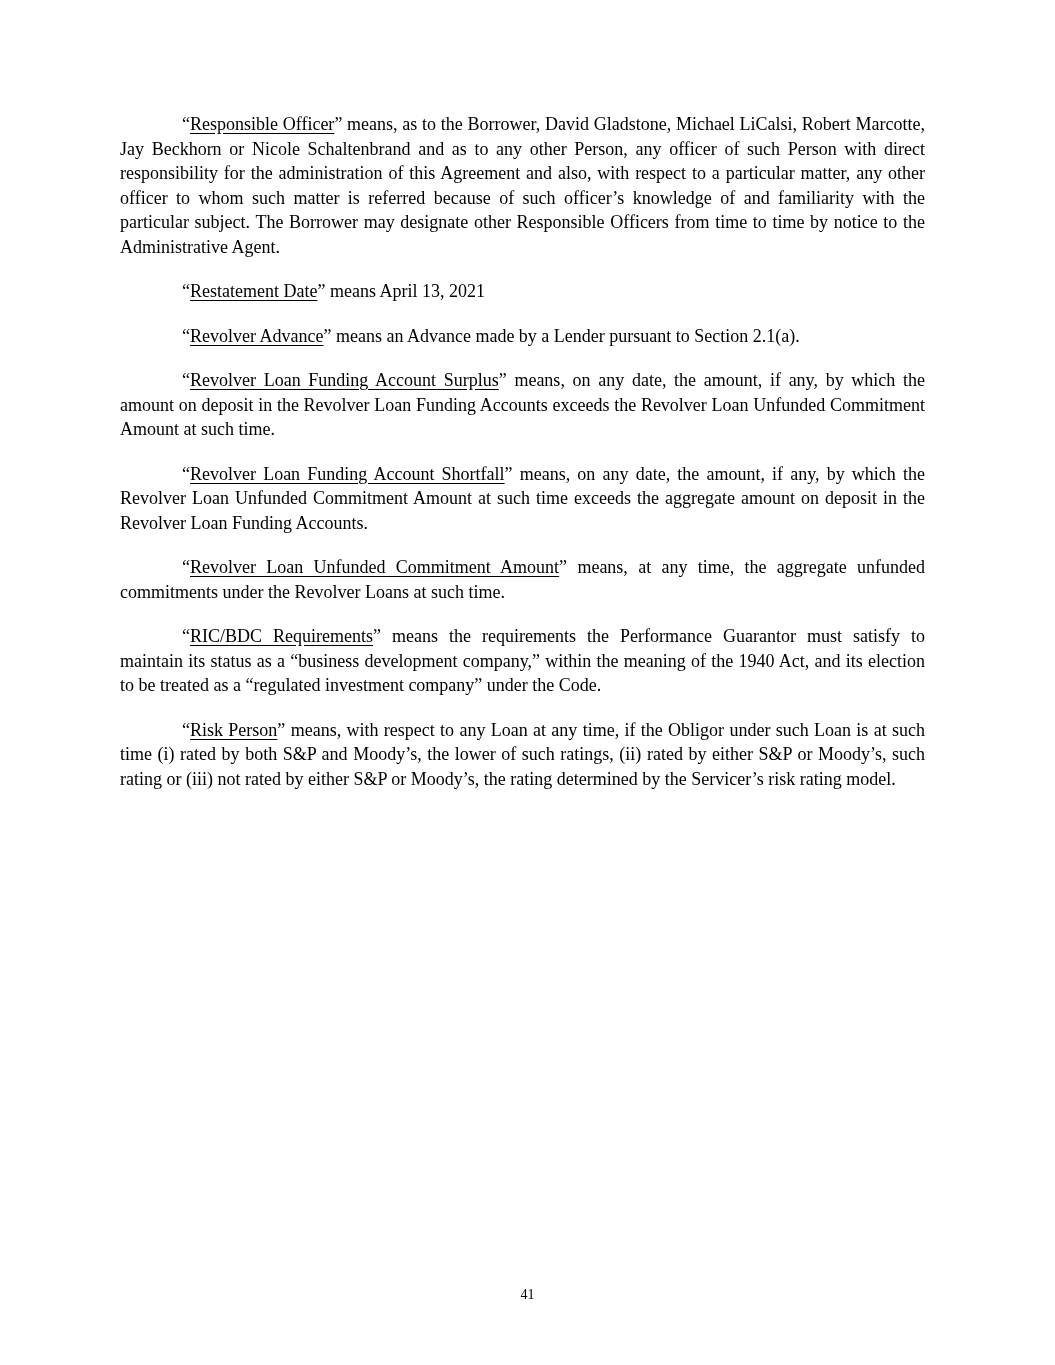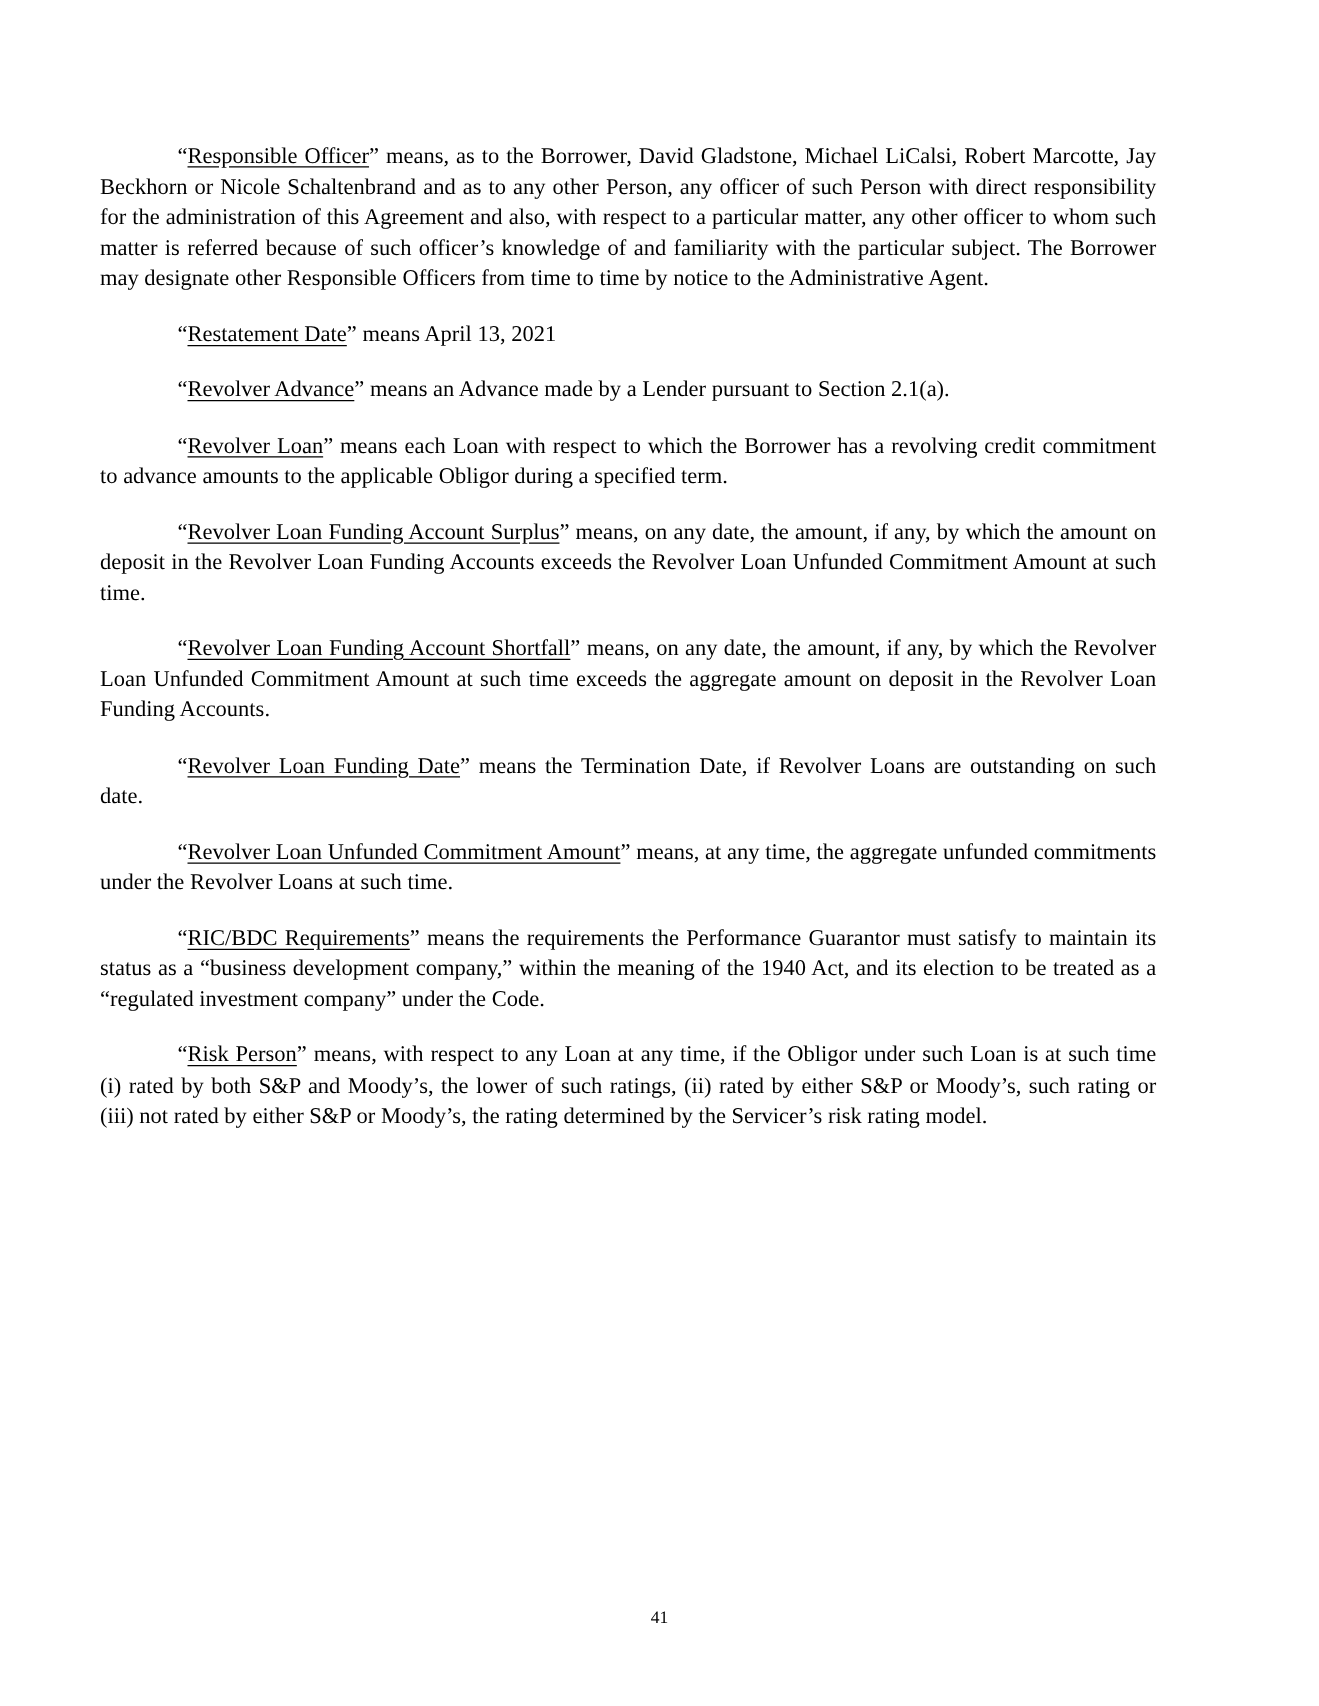--- a/index.html
+++ b/index.html
@@ -11,21 +11,21 @@
     position: relative;
     width: 1055px;
     height: 1365px;
     margin: 0 auto;
     background: #ffffff;
     color: #000000;
     font-family: "Liberation Serif", "DejaVu Serif", serif;
     font-size: 18px;
     line-height: 24.5px;
     box-sizing: border-box;
-    padding: 112px 130px 0 80px;
+    padding: 112px 130px 0 120px;
     overflow: hidden;
   }
   .doc-body p {
     margin: 0 0 20px 0;
     text-indent: 62px;
     text-align: justify;
   }
   .doc-body .u {
     text-decoration: underline;
     text-underline-offset: 3px;
@@ -40,22 +40,20 @@
   }
 </style>
 </head>
 <body>
 
 <div class="page">
   <main class="doc-body" id="doc-body">
       <p><span>“</span><span class="u">Responsible Officer</span><span>” means, as to the Borrower, David Gladstone, Michael LiCalsi, Robert Marcotte, Jay Beckhorn or Nicole Schaltenbrand and as to any other Person, any officer of such Person with direct responsibility for the administration of this Agreement and also, with respect to a particular matter, any other officer to whom such matter is referred because of such officer’s knowledge of and familiarity with the particular subject.  The Borrower may designate other Responsible Officers from time to time by notice to the Administrative Agent.</span></p>
       <p><span>“</span><span class="u">Restatement Date</span><span>” means April 13, 2021</span></p>
       <p><span>“</span><span class="u">Revolver Advance</span><span>” means an Advance made by a Lender pursuant to Section 2.1(a).</span></p>
-      <p><span>“</span><span class="u">Revolver Loan</span><span>” means each Loan with respect to which the Borrower has a revolving credit commitment to advance amounts to the applicable Obligor during a specified term.</span></p>
       <p><span>“</span><span class="u">Revolver Loan Funding Account Surplus</span><span>” means, on any date, the amount, if any, by which the amount on deposit in the Revolver Loan Funding Accounts exceeds the Revolver Loan Unfunded Commitment Amount at such time.</span></p>
       <p><span>“</span><span class="u">Revolver Loan Funding Account Shortfall</span><span>” means, on any date, the amount, if any, by which the Revolver Loan Unfunded Commitment Amount at such time exceeds the aggregate amount on deposit in the Revolver Loan Funding Accounts.</span></p>
-      <p><span>“</span><span class="u">Revolver Loan Funding Date</span><span>” means the Termination Date, if Revolver Loans are outstanding on such date.</span></p>
       <p><span>“</span><span class="u">Revolver Loan Unfunded Commitment Amount</span><span>” means, at any time, the aggregate unfunded commitments under the Revolver Loans at such time.</span></p>
       <p><span>“</span><span class="u">RIC/BDC Requirements</span><span>” means the requirements the Performance Guarantor must satisfy to maintain its status as a “business development company,” within the meaning of the 1940 Act, and its election to be treated as a “regulated investment company” under the Code.</span></p>
       <p><span>“</span><span class="u">Risk Person</span><span>” means, with respect to any Loan at any time, if the Obligor under such Loan is at such time (i) rated by both S&amp;P and Moody’s, the lower of such ratings, (ii) rated by either S&amp;P or Moody’s, such rating or (iii) not rated by either S&amp;P or Moody’s, the rating determined by the Servicer’s risk rating model.</span></p>
     </main>
   <div class="page-number">41</div>
 </div>
 
 </body></html>

